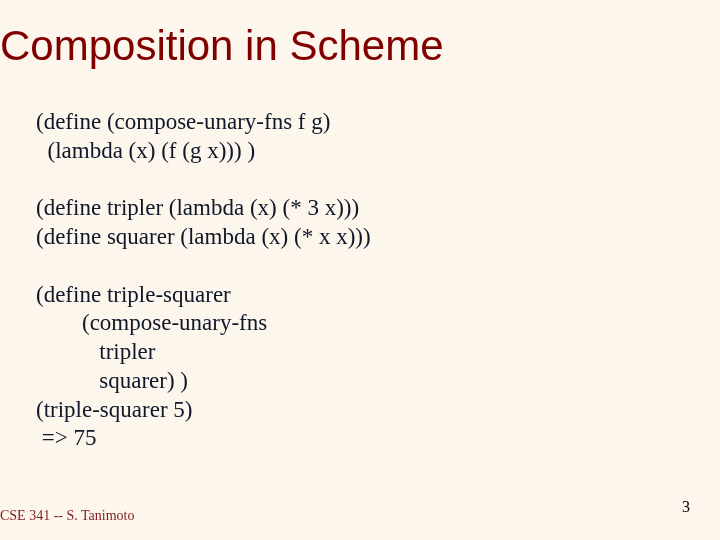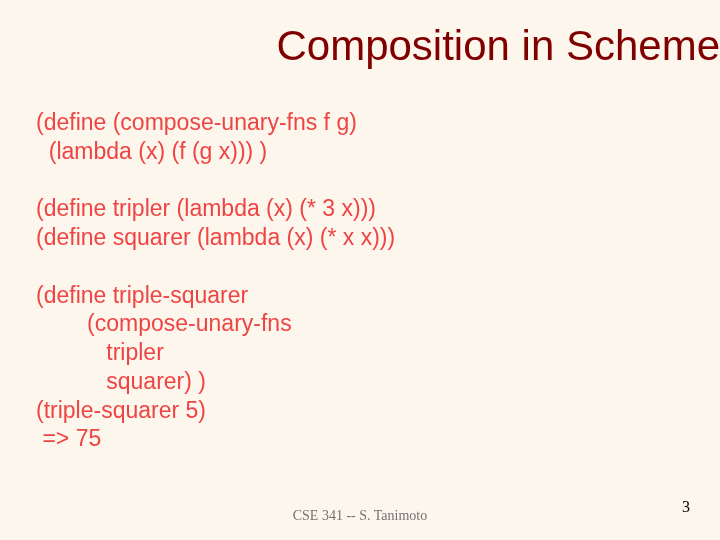--- a/index.html
+++ b/index.html
@@ -15,45 +15,44 @@
     position: relative;
     width: 720px;
     height: 540px;
     box-sizing: border-box;
   }
   .title {
     position: absolute;
     top: 22px;
     left: 0;
     width: 100%;
-    text-align: right;
+    text-align: left;
     font-family: Arial, Helvetica, sans-serif;
     font-size: 42px;
     color: #800000;
     font-weight: 400;
   }
   .code-block {
     position: absolute;
     top: 108px;
     left: 36px;
-    font-family: Liberation Sans, sans-serif;
+    font-family: Liberation Serif, serif;
     font-size: 23px;
-    color: #ef4444;
+    color: #0f172a;
     white-space: pre;
     line-height: 1.25;
   }
   .footer {
     position: absolute;
     bottom: 16px;
     left: 0;
     width: 100%;
-    text-align: center;
     font-family: "Times New Roman", Times, serif;
     font-size: 14px;
-    color: #737373;
+    color: #7f1d1d;
     line-height: 1.15;
   }
   .page-num {
     position: absolute;
     bottom: 24px;
     right: 30px;
     font-family: "Times New Roman", Times, serif;
     font-size: 16px;
     color: #000;
   }

